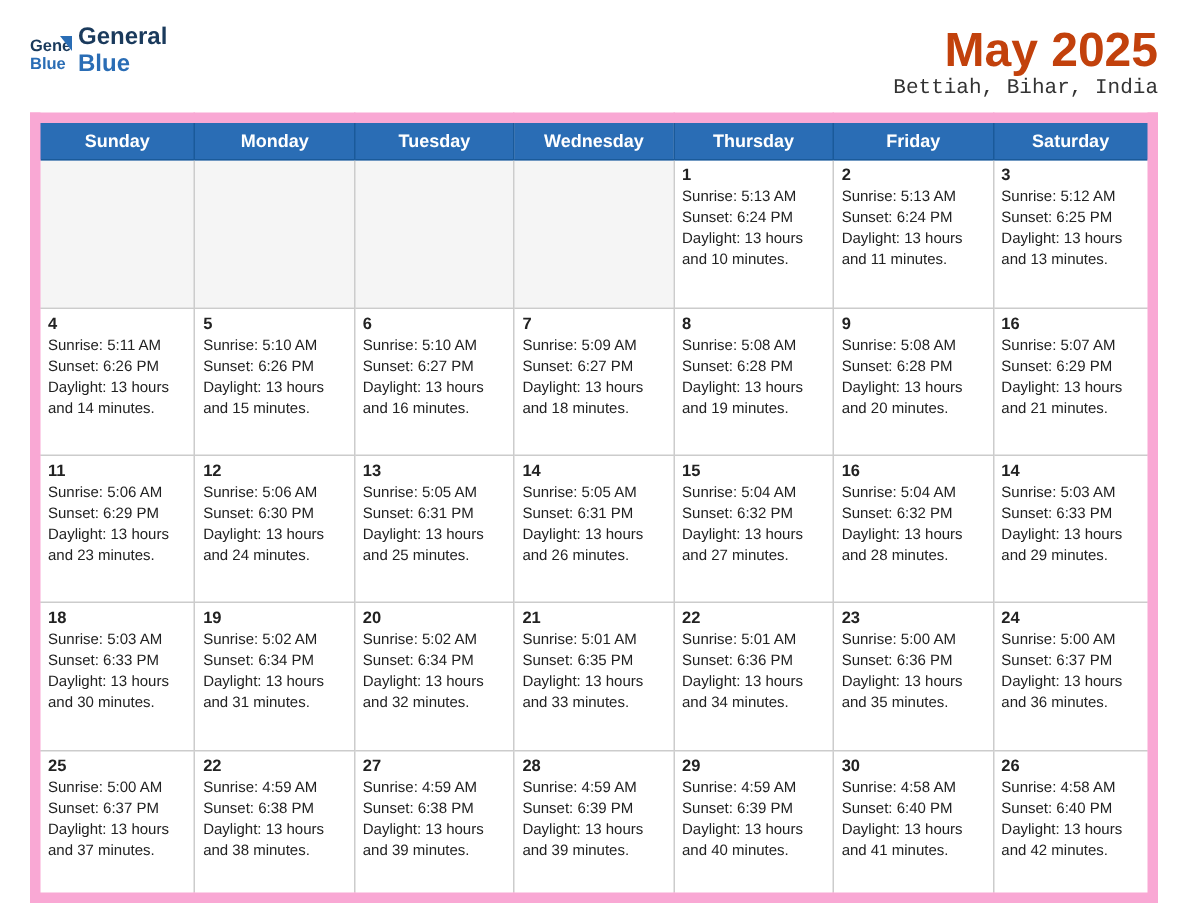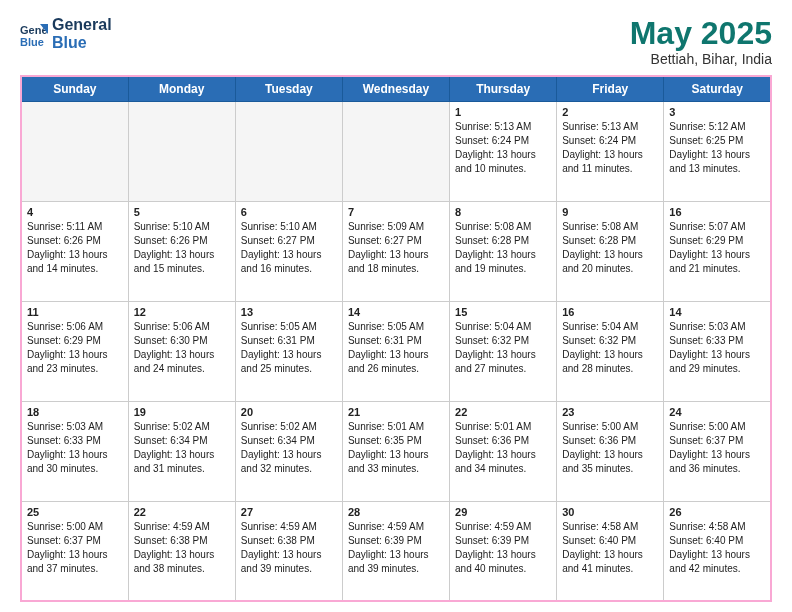--- a/index.html
+++ b/index.html
@@ -31,30 +31,31 @@
       width: 28px;
       height: 28px;
       margin-right: 4px;
     }
     .title-block {
       text-align: right;
     }
     .month-title {
       font-size: 32px;
       font-weight: bold;
-      color: #0f766e;
+      color: #c2410c;
       line-height: 1.1;
     }
     .location {
       font-size: 14px;
       color: #333;
+      font-family: Liberation Mono, monospace;
     }
     .calendar {
       flex: 1;
-      border: 2px solid #f9a8d4;
+      border: 7px solid #f9a8d4;
       border-collapse: collapse;
       width: 100%;
       table-layout: fixed;
     }
     .calendar th {
       background-color: #2a6db5;
       color: #fff;
       text-align: center;
       font-size: 12px;
       font-weight: bold;

